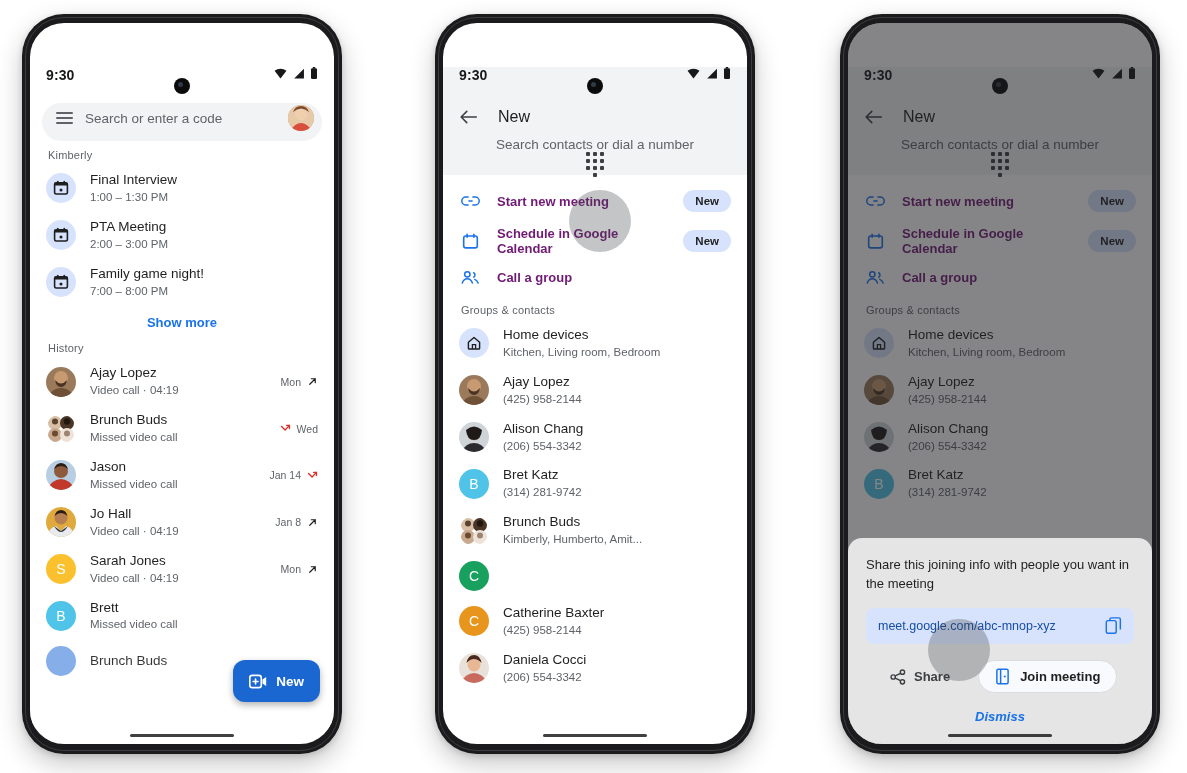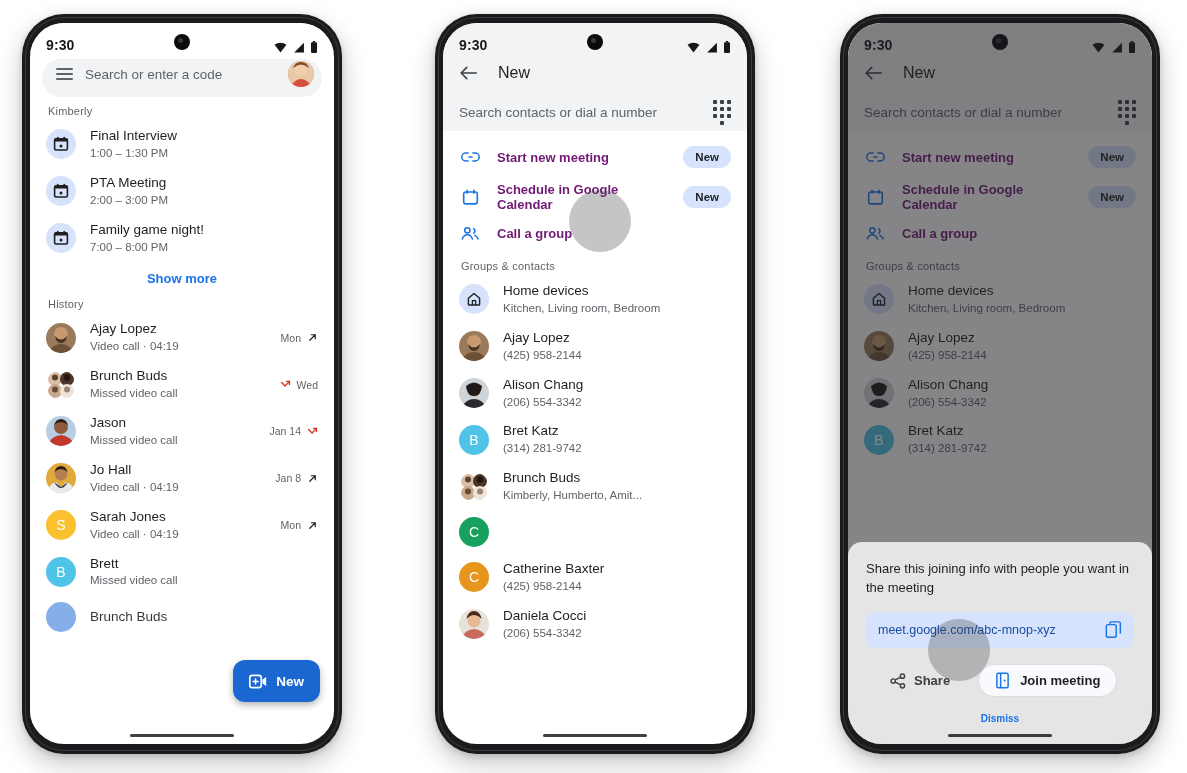--- a/index.html
+++ b/index.html
@@ -33,23 +33,24 @@
     position: relative;
     width: 100%; height: 100%;
     border-radius: 34px;
     background: #ffffff;
     overflow: hidden;
   }
 
   
   .statusbar{
     height: 30px; position: relative;
-    display:flex; align-items:flex-end; justify-content:space-between;
+    display:flex; align-items:flex-start; justify-content:space-between;
     padding: 0 16px;
     background: #fff;
+    margin-top: 44px;
   }
   .sb-time{ font-size:14px; font-weight:700; color:#17181a; letter-spacing:.1px;}
   .sb-icons{ display:flex; align-items:center; gap:5px; }
   .camhole{
     position:absolute; left:50%; top:11px; transform:translateX(-50%);
     width:16px; height:16px; border-radius:50%; background:#0b0b0c;
   }
   .camhole::before{
     content:""; position:absolute; left:4px; top:4px; width:5px;height:5px;
     border-radius:50%; background:#2e3a46;
@@ -102,21 +103,21 @@
   }
 
   
   .appbar{
     height:40px; display:flex; align-items:center; gap:20px; padding:0 16px;
     background:#f1f3f4;
   }
   .appbar .title{ font-size:16px; color:#1f1f1f;}
   .searchline{
     height:38px; display:flex; align-items:center; justify-content:space-between;
-    padding:0 16px; background:#f1f3f4; font-size:13.5px; color:#5f6368;
+    padding:0 16px; background:#f1f3f4; font-size:13.5px; color:#5f6368;flex-direction:column;
   }
   .dialpad{ display:grid; grid-template-columns:repeat(3,4px); grid-auto-rows:4px; gap:3px; }
   .dialpad i{ display:block; width:4px;height:4px; border-radius:1px; background:#3c4043;}
   .dialpad i.last{ grid-column:2; }
 
   .actrow{ display:flex; align-items:center; gap:16px; padding:7px 16px;}
   .actrow .lbl{ flex:1; font-size:13px; color:#701a75; font-weight:700;}
   .chip{
     height:22px; border-radius:11px; background:#d7e3fc; color:#1f1f1f;
     font-size:11.5px; font-weight:700; display:flex;align-items:center; padding:0 12px;
@@ -135,21 +136,21 @@
     margin-top:14px; height:36px; border-radius:8px; background:#d7e3fc;
     display:flex; align-items:center; justify-content:space-between; padding:0 12px;
   }
   .linkbox .lnk{ font-size:12.5px; color:#174ea6; }
   .btnrow{ display:flex; align-items:center; gap:18px; margin-top:16px; padding-left:14px;}
   .btn-text{ display:flex; align-items:center; gap:8px; font-size:13px; font-weight:700; color:#3c4043; padding:6px 10px;}
   .btn-outline{
     display:flex; align-items:center; gap:10px; font-size:13px; font-weight:700; color:#1f1f1f;
     border:1px solid #dadce0; border-radius:18px; padding:7px 16px; background:#f8fafd;
   }
-  .dismiss{ text-align:center; color:#1a73e8; font-size:10px; font-weight:700; padding:16px 0 10px 0;}
+  .dismiss{ text-align:center; color:#1a73e8; font-size:13px; font-weight:700; padding:16px 0 10px 0;font-style:italic;}
 
   
   .tap{
     position:absolute; border-radius:50%;
     background:rgba(60,64,67,.30);
     pointer-events:none;
   }
 
   .fade-bottom{
     position:absolute; left:0; right:0; bottom:16px; height:26px;

